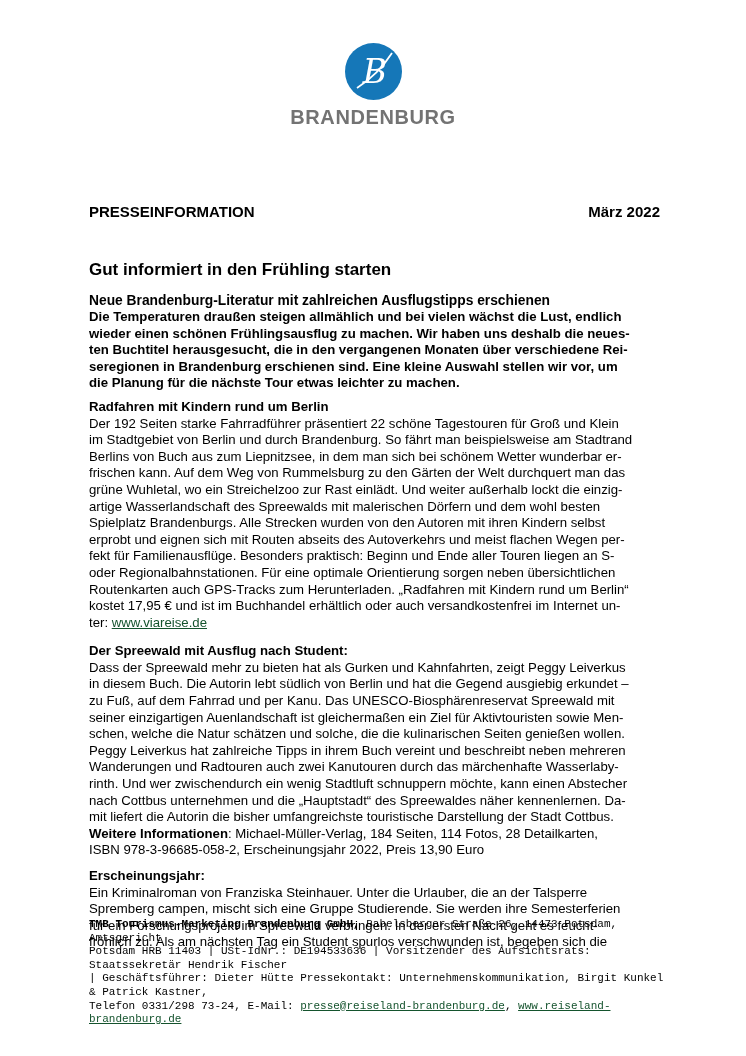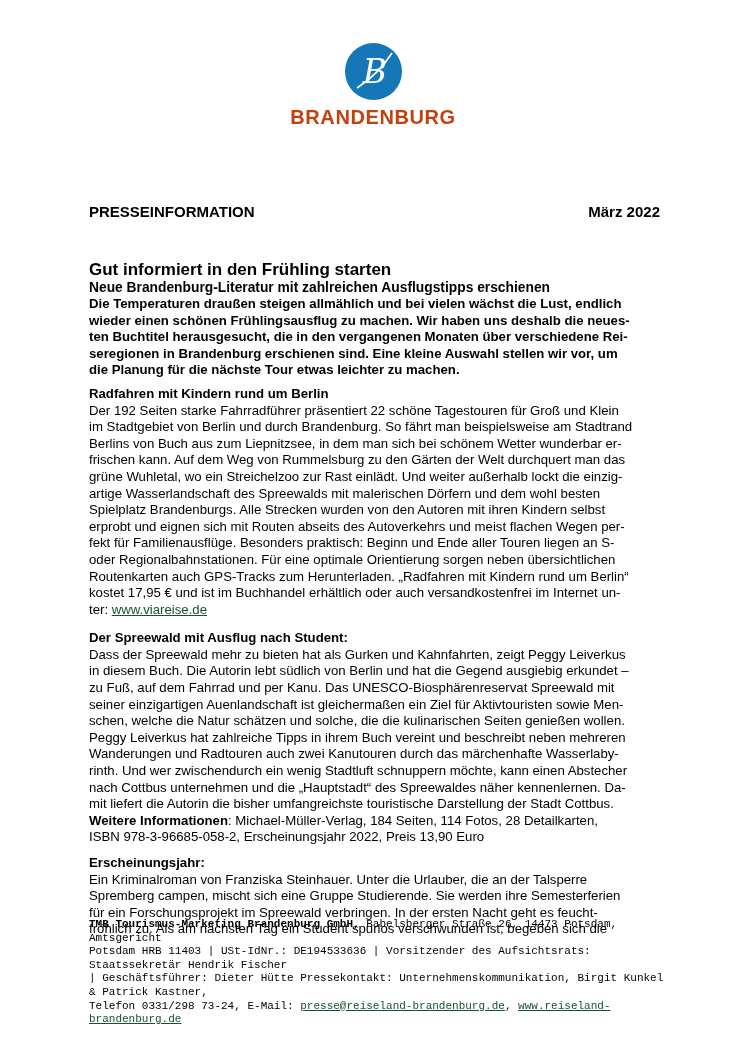--- a/index.html
+++ b/index.html
@@ -6,29 +6,29 @@
   body{
     width:746px;height:1056px;
     background:#ffffff;color:#000000;
     font-family:"Liberation Sans", sans-serif;
     position:relative;overflow:hidden;
   }
   .logo-wrap{padding-top:43px;text-align:center;}
   .logo-wrap svg{display:block;margin:0 auto;}
   .brand-wordmark{
     margin-top:6px;
-    color:#c2410c;font-weight:bold;font-size:20px;letter-spacing:0.6px;
+    color:#737373;font-weight:bold;font-size:20px;letter-spacing:0.6px;
   }
   .content{margin:0 86px 0 89px;}
   .kicker-row{
     display:flex;justify-content:space-between;align-items:baseline;
     margin-top:74px;font-weight:bold;font-size:15px;
   }
   .page-title{margin-top:40px;font-weight:bold;font-size:17px;line-height:20px;}
-  .page-subtitle{font-weight:bold;font-size:13.8px;line-height:16px;}
+  .page-subtitle{margin-top:13px;font-weight:bold;font-size:13.8px;line-height:16px;}
   .intro{margin-top:15px;font-weight:bold;}
   .txt{
     font-size:13.2px;line-height:16.6px;
     white-space:pre;margin:0;
   }
   .section{margin-top:12px;}
   .section.first{margin-top:7px;}
   .section.third{margin-top:9px;}
   .section-heading{font-weight:bold;font-size:13.2px;line-height:16.6px;margin:0;}
   a{color:#14532d;text-decoration:underline;}

